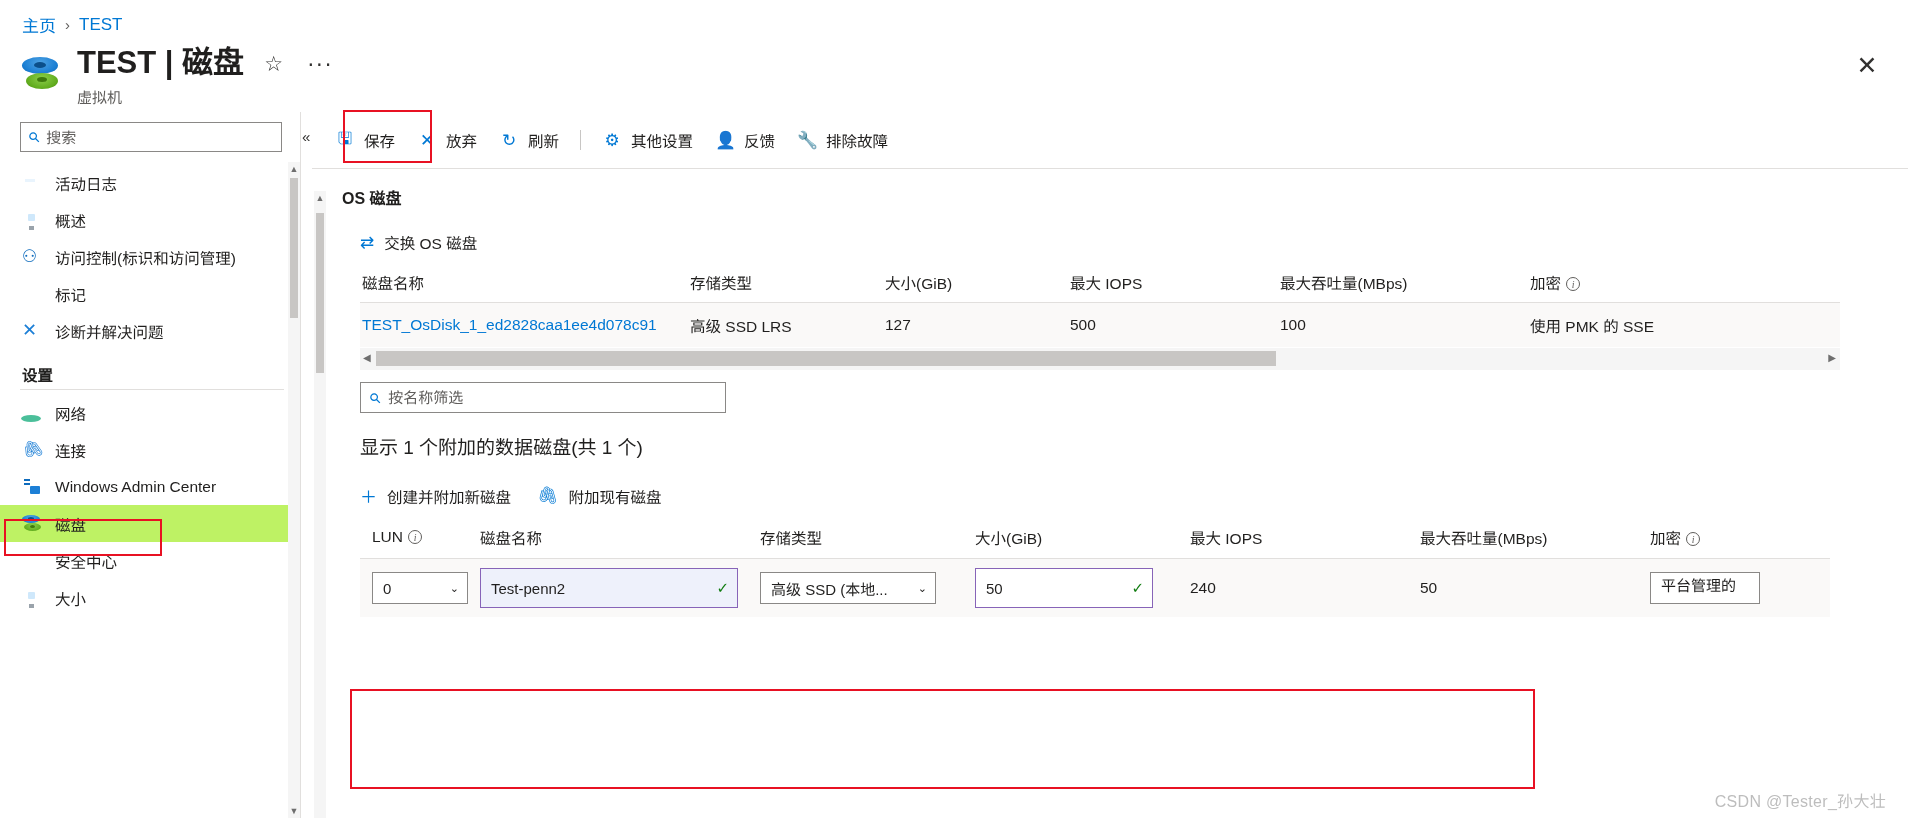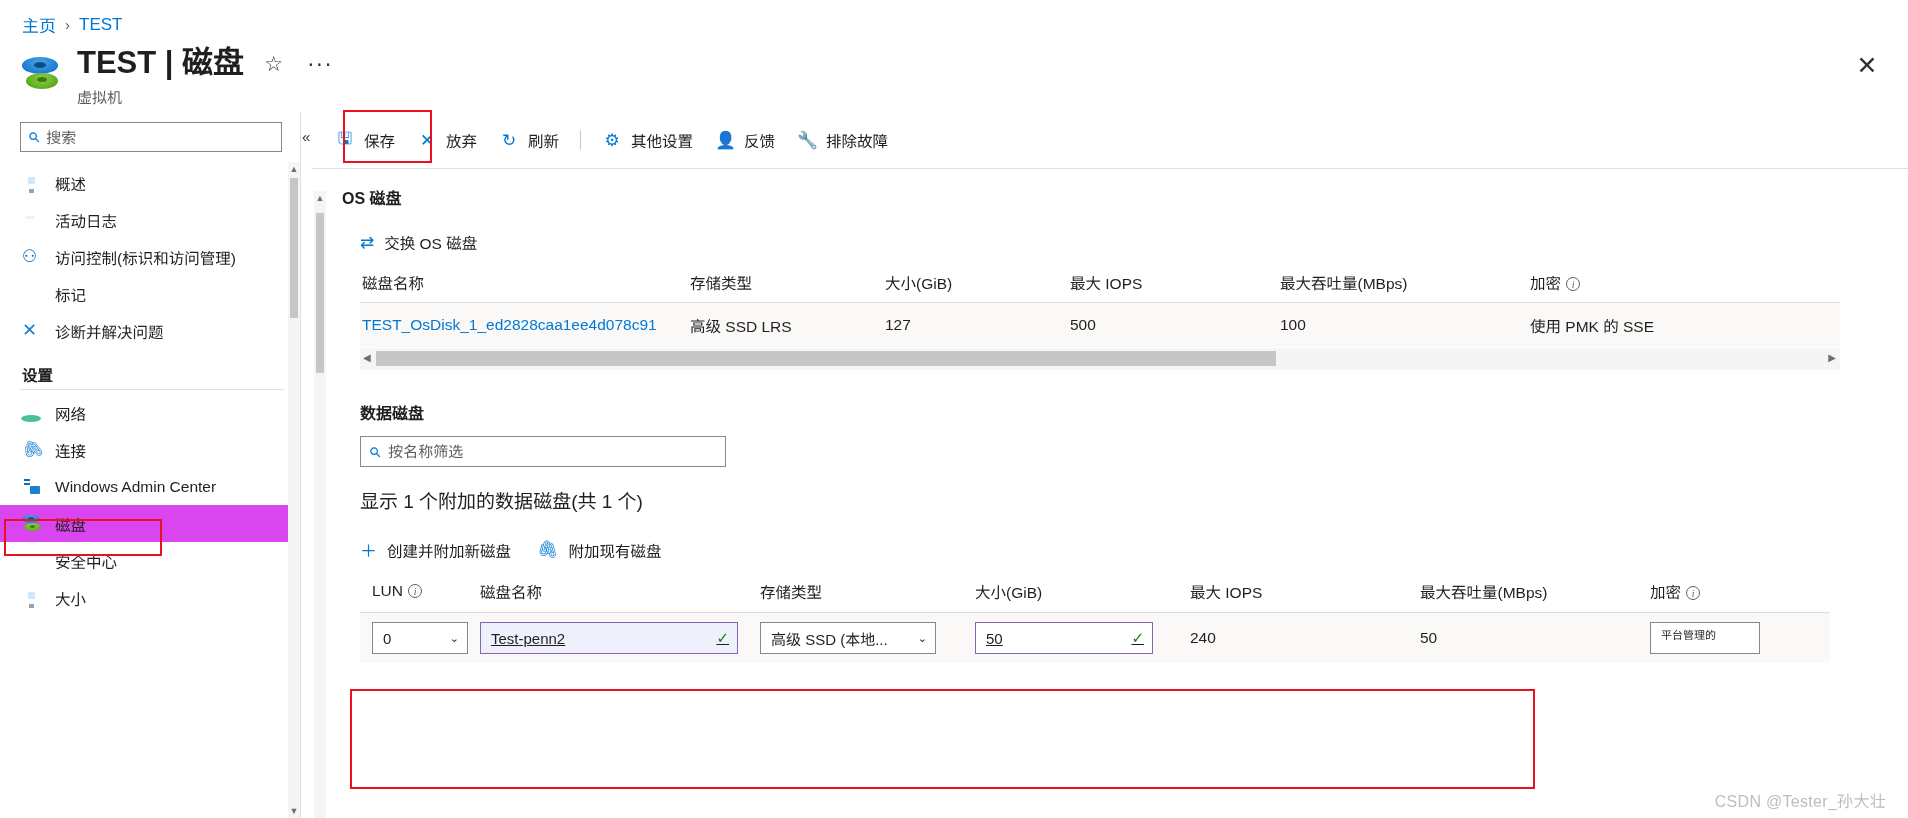--- a/index.html
+++ b/index.html
@@ -88,21 +88,21 @@
   .collapse-chev {
     position:absolute; left: 282px; top: 6px; font-size:15px; color:#323130; cursor:pointer;
   }
 
   .navlist { margin-top: 12px; }
   .navitem {
     display:flex; align-items:center; gap: 12px;
     height: 37px; padding-left: 22px; cursor:pointer;
     font-size: 15.5px; color:#201f1e; position:relative;
   }
-  .navitem.selected { background:#d946ef; }
+  .navitem.selected { background:#bef264; }
   .navitem .ico { width: 21px; height: 21px; flex: 0 0 21px; position:relative; }
   .nav-label { white-space: nowrap; }
 
   .nav-sec-title {
     font-size: 15.5px; font-weight: 700; color:#201f1e;
     padding-left: 22px; margin-top: 14px; margin-bottom: 4px;
   }
   .nav-sec-rule { height:1px; background:#e1dfdd; margin: 3px 16px 4px 20px; }
 
   .hl-box { position:absolute; border: 2.5px solid #e81123; pointer-events:none; }
@@ -238,30 +238,30 @@
   .dd-table tbody tr { background:#faf9f8; }
   .dd-table td { padding: 9px 0; font-size:15.5px; color:#201f1e; vertical-align:middle; }
 
   .ctl-select {
     height:32px; border:1px solid #8a8886; background:#fff;
     display:inline-flex; align-items:center; justify-content:space-between;
     padding: 0 8px 0 10px; font-size:15px; color:#201f1e; cursor:pointer; gap:8px;
   }
   .ctl-select .chev { font-size:11px; color:#201f1e; }
   .ctl-text {
-    height:32px; border:1.5px solid #8764b8; background:#eef1fb;
+    height:40px; border:1.5px solid #8764b8; background:#eef1fb;
     display:inline-flex; align-items:center; justify-content:space-between;
-    padding: 0 8px 0 10px; font-size:15px; color:#201f1e; gap:8px;text-decoration:underline;
+    padding: 0 8px 0 10px; font-size:15px; color:#201f1e; gap:8px;
   }
   .ctl-text .check { color:#107c10; font-size:15px; }
   .ctl-text.white { background:#fff; }
   .ctl-plain {
     height:32px; border:1px solid #8a8886; background:#fff;
     display:inline-flex; align-items:center; padding: 0 8px 8px 10px;
-    font-size:11px; color:#201f1e; overflow:hidden;
+    font-size:15px; color:#201f1e; overflow:hidden;
   }
 
   .watermark {
     position:absolute; right: 22px; bottom: 6px;
     font-size: 16px; color:#bdbdbd; letter-spacing:0.3px; white-space:nowrap;
   }
 
   
   #hl-save    { left: 343px; top: 110px;  width: 89px;  height: 53px; }
   #hl-nav     { left: 4px;   top: 519px;  width: 158px; height: 37px; }
@@ -300,26 +300,26 @@
     <div class="search-wrap">
       <div class="search-box">
         <span class="search-glyph">⚲</span>
         <input class="search-input" type="text" placeholder="搜索" style="">
       </div>
       <span class="collapse-chev">«</span>
     </div>
 
     <div class="navlist">
       <div class="navitem">
+        <span class="ico"><span class="ico-book"></span></span>
+        <span class="nav-label">活动日志</span>
+      </div>
+      <div class="navitem">
         <span class="ico"><span class="ico-monitor"></span></span>
         <span class="nav-label">概述</span>
-      </div>
-      <div class="navitem">
-        <span class="ico"><span class="ico-book"></span></span>
-        <span class="nav-label">活动日志</span>
       </div>
       <div class="navitem">
         <span class="ico"><span class="ico-people">⚇</span></span>
         <span class="nav-label">访问控制(标识和访问管理)</span>
       </div>
       <div class="navitem">
         <span class="ico"><span class="ico-tag"></span></span>
         <span class="nav-label">标记</span>
       </div>
       <div class="navitem">
@@ -439,21 +439,20 @@
         </tbody>
       </table>
 
       <div class="hscroll">
         <span class="larrow">◀</span>
         <div class="thumb"></div>
         <span class="rarrow">▶</span>
       </div>
 
       
-      <div class="section-title" style="margin-left:18px;margin-top:30px;">数据磁盘</div>
 
       <div class="filter-wrap">
         <div class="filter-box">
           <span class="search-glyph">⚲</span>
           <input type="text" placeholder="按名称筛选" style="">
         </div>
       </div>
 
       <div class="count-text">显示 1 个附加的数据磁盘(共 1 个)</div>
 

